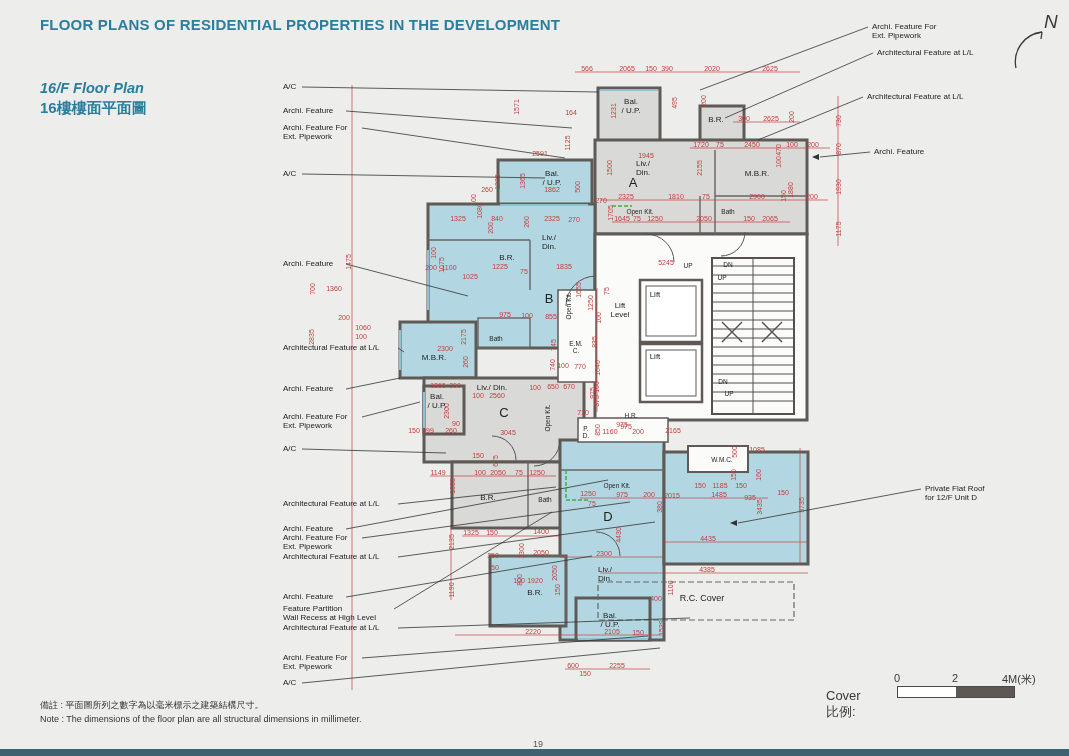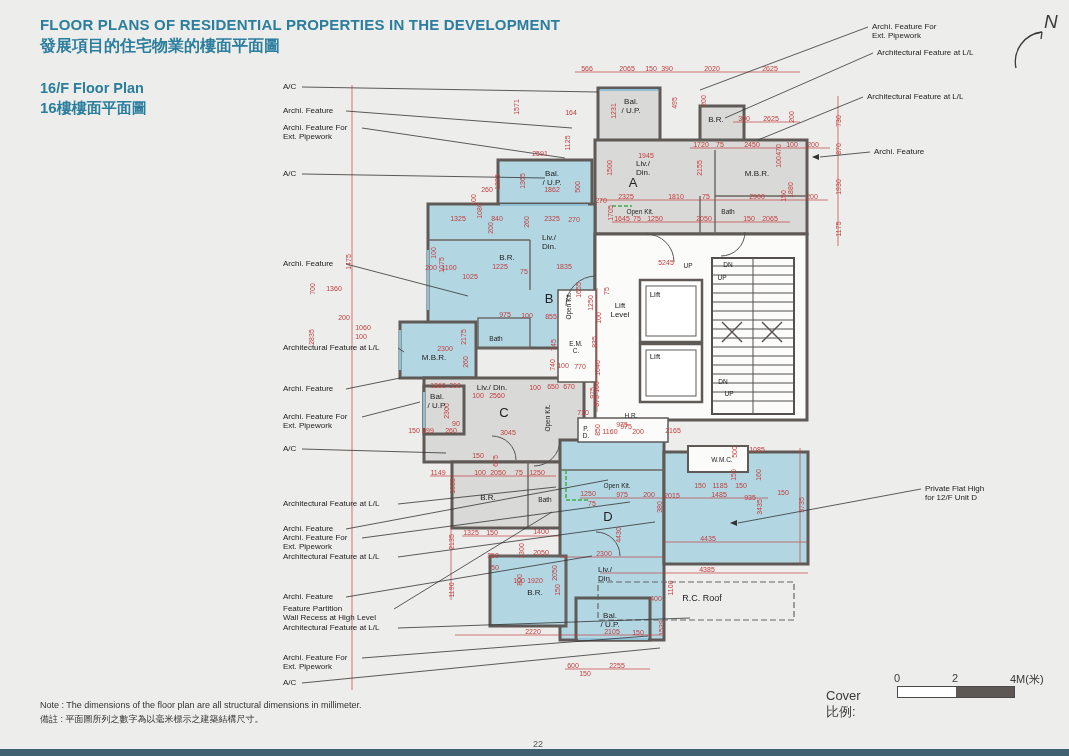--- a/index.html
+++ b/index.html
@@ -3,21 +3,21 @@
 <meta charset="utf-8">
 <style>
   html,body{margin:0;padding:0;}
   body{font-family:"Liberation Sans",sans-serif;background:#e8e8e7;}
   #page{position:relative;width:1069px;height:756px;background:#ededec;overflow:hidden;}
   
   #hdr{position:absolute;left:40px;top:16px;color:#2b7e9d;}
   #hdr .t1{font-size:15px;font-weight:bold;letter-spacing:.2px;}
   #hdr .t2{font-size:16px;font-weight:bold;margin-top:3px;}
   #sub{position:absolute;left:40px;top:80px;color:#2b7e9d;}
-  #sub .t1{font-size:14.5px;font-weight:bold;}
+  #sub .t1{font-size:14.5px;font-weight:bold;font-style:italic;}
   #sub .t2{font-size:15px;font-weight:bold;margin-top:3px;}
   
   .abs{position:absolute;}
   .dim{position:absolute;font-size:7px;color:#c23e3c;white-space:nowrap;transform:translate(-50%,-50%);line-height:1;}
   .dim.v{transform:translate(-50%,-50%) rotate(-90deg);}
   .room{position:absolute;font-size:8px;color:#1c1c1c;white-space:nowrap;transform:translate(-50%,-50%);text-align:center;line-height:1.15;}
   .room.s{font-size:6.5px;}
   .room.m{font-size:9px;}
   .room.v{transform:translate(-50%,-50%) rotate(-90deg);}
   .uletter{position:absolute;font-size:13px;color:#222;transform:translate(-50%,-50%);}
@@ -37,21 +37,20 @@
   #footbar{position:absolute;left:0;top:749px;width:1069px;height:7px;background:#40616f;}
   svg{position:absolute;left:0;top:0;}
 </style>
 </head>
 <body>
 
 <div id="page">
 
   <div id="hdr">
     <div class="t1">FLOOR PLANS OF RESIDENTIAL PROPERTIES IN THE DEVELOPMENT</div>
-    <div class="t2">發展項目的住宅物業的樓面平面圖</div>
   </div>
   <div id="sub">
     <div class="t1">16/F Floor Plan</div>
     <div class="t2">16樓樓面平面圖</div>
   </div>
 
   <svg width="1069" height="756" viewBox="0 0 1069 756">
 
     <g stroke="#5f5a56" stroke-width="3" fill="#d9d9d7">
       <rect x="598" y="88" width="62" height="56"></rect>
@@ -420,21 +419,21 @@
         <div>Din.</div>
       </div>
       <div class="room" style="left: 535px; top: 593px;">
         <div>B.R.</div>
       </div>
       <div class="room" style="left: 610px; top: 620px;">
         <div>Bal.</div>
         <div>/ U.P.</div>
       </div>
       <div class="room m" style="left: 702px; top: 598px;">
-        <div>R.C. Roof</div>
+        <div>R.C. Cover</div>
       </div>
       <div class="room s" style="left: 688px; top: 266px;">
         <div>UP</div>
       </div>
       <div class="room s" style="left: 728px; top: 265px;">
         <div>DN</div>
       </div>
       <div class="room s" style="left: 722px; top: 278px;">
         <div>UP</div>
       </div>
@@ -514,35 +513,35 @@
       <div class="co" style="left: 877px; top: 48px;">
         <div>Architectural Feature at L/L</div>
       </div>
       <div class="co" style="left: 867px; top: 92px;">
         <div>Architectural Feature at L/L</div>
       </div>
       <div class="co" style="left: 874px; top: 147px;">
         <div>Archi. Feature</div>
       </div>
       <div class="co" style="left: 925px; top: 484px;">
-        <div>Private Flat High</div>
+        <div>Private Flat Roof</div>
         <div>for 12/F Unit D</div>
       </div>
     </div>
 
 
   <div id="scale">
     <span class="lbl">Cover 比例:</span>
     <span class="tk" style="left:68px;">0</span>
     <span class="tk" style="left:126px;">2</span>
-    <span class="tk" style="left:184px;text-align:center;">4M(米)</span>
+    <span class="tk" style="left:176px;text-align:center;">4M(米)</span>
     <span class="bar">
         <span class="dark"></span>
       </span>
   </div>
 
   <div id="note">
+    <div>備註 :  平面圖所列之數字為以毫米標示之建築結構尺寸。</div>
     <div>Note :  The dimensions of the floor plan are all structural dimensions in millimeter.</div>
-    <div>備註 :  平面圖所列之數字為以毫米標示之建築結構尺寸。</div>
   </div>
-  <div id="pagenum">22</div>
+  <div id="pagenum">19</div>
   <div id="footbar"></div>
 </div>
 
 </body></html>

